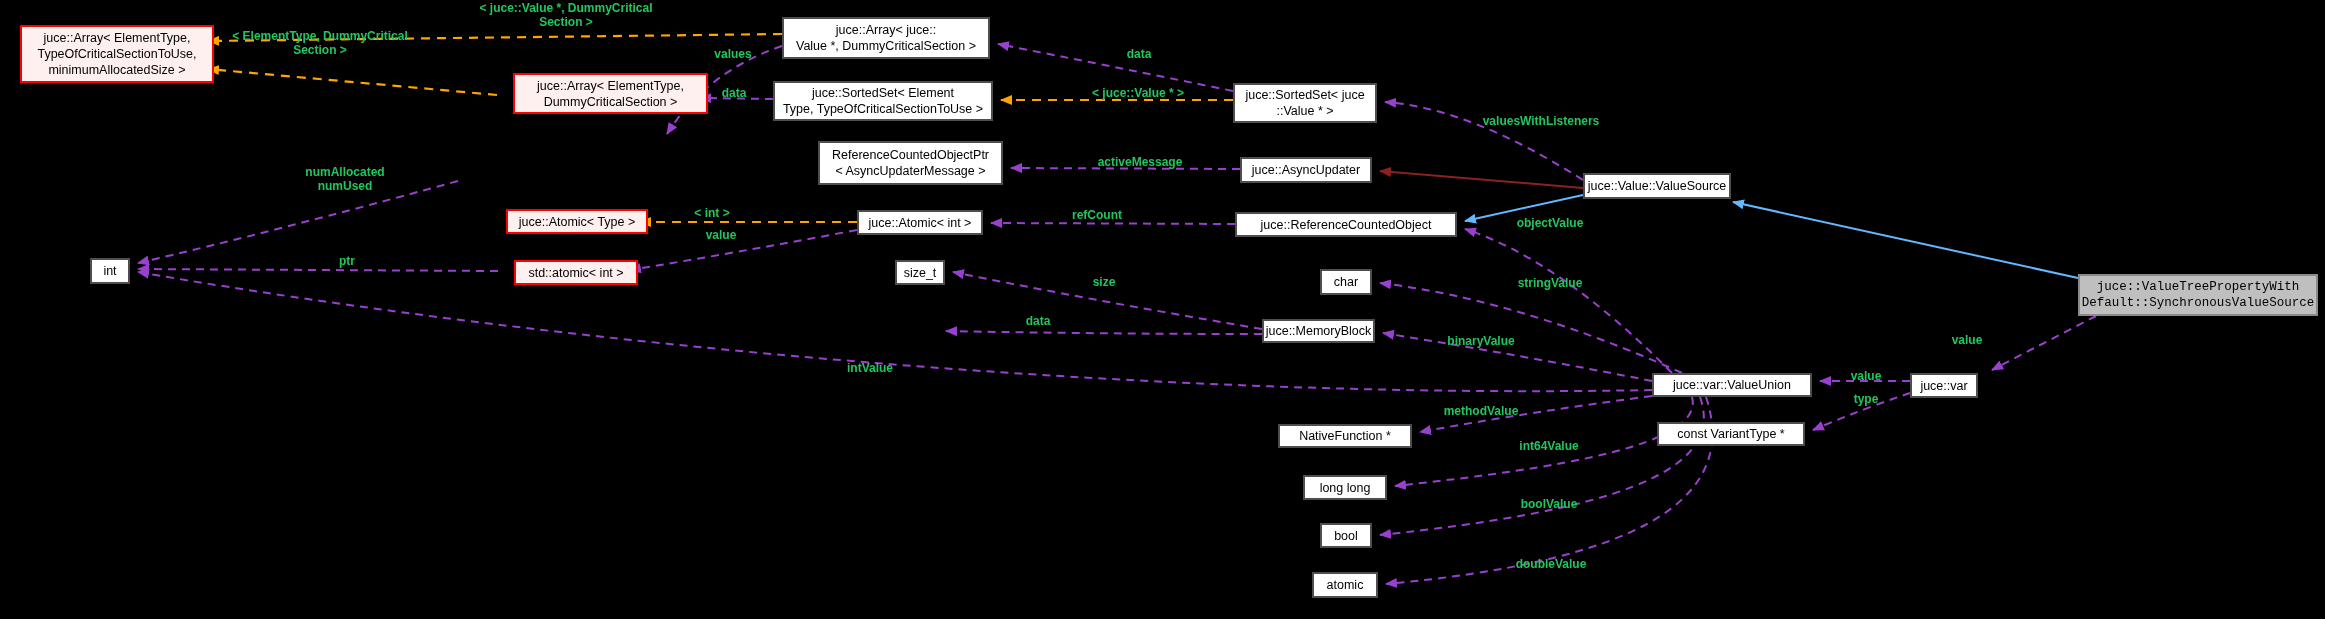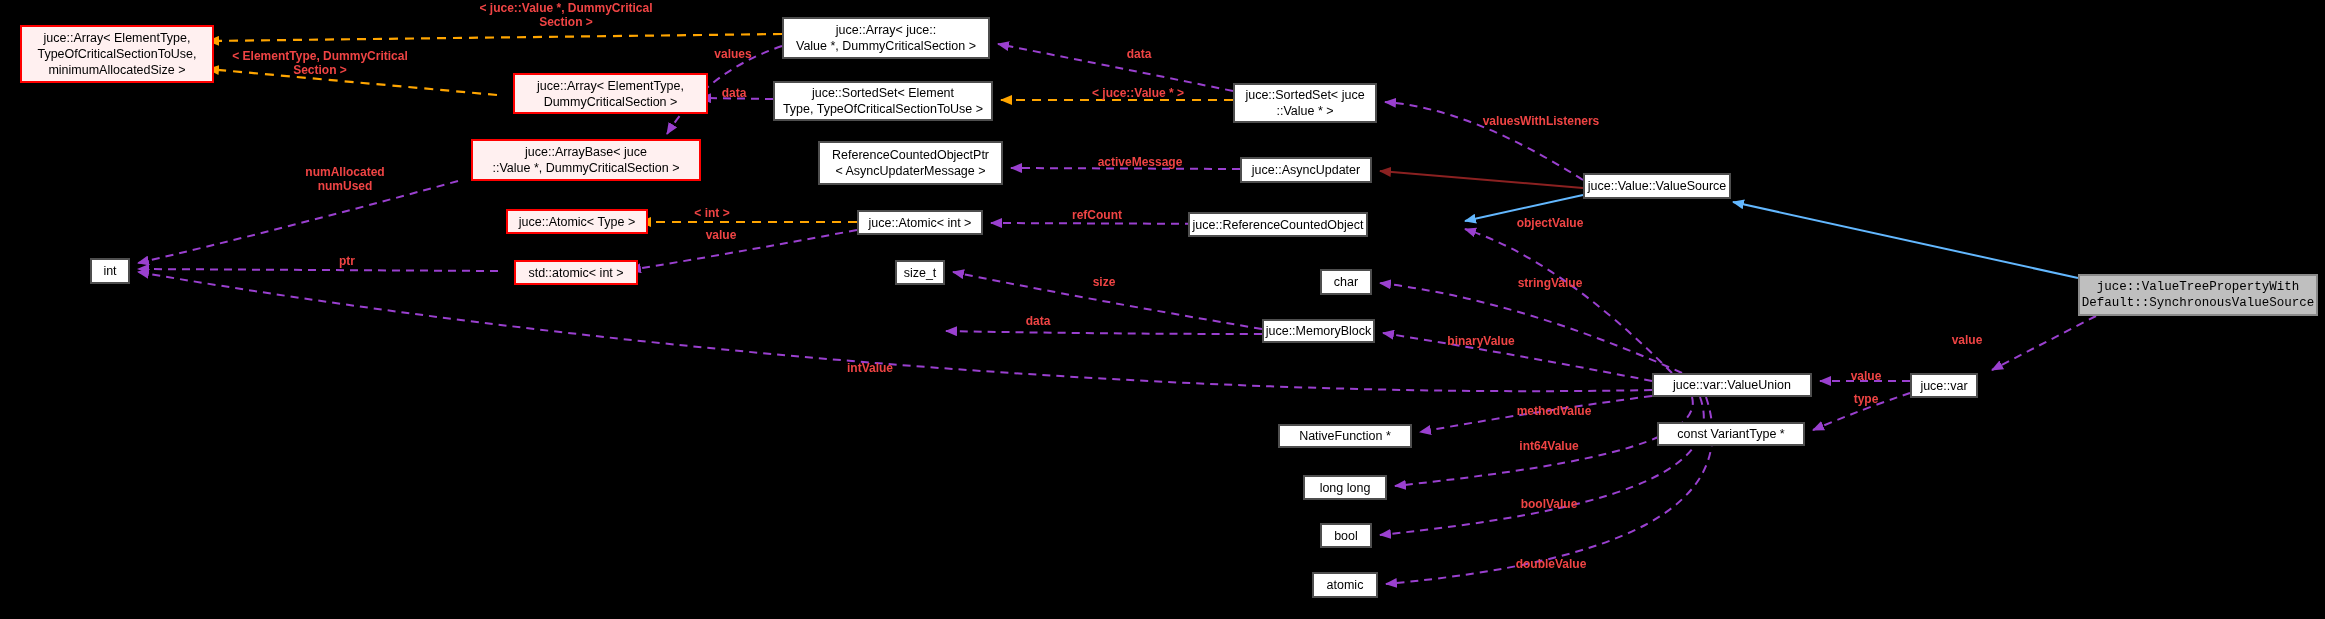--- a/index.html
+++ b/index.html
@@ -7,21 +7,21 @@
        font-family:"Liberation Sans", sans-serif;}
   #graph{position:absolute;inset:0;}
   svg.edges{position:absolute;left:0;top:0;z-index:1;}
   .node{position:absolute;z-index:3;display:flex;align-items:center;justify-content:center;
         text-align:center;white-space:pre-line;box-sizing:border-box;
         background:#ffffff;border:2px solid #4e4e4e;color:#000;
         font-size:12.5px;line-height:1.28;padding:1px 3px;}
   .node.red{background:#fff0f0;border:2px solid #ff0000;margin-left:16px;}
   .node.focus{background:#bfbfbf;border:2px solid #8a8a8a;font-family:Liberation Mono, monospace;}
   .elabel{position:absolute;z-index:2;transform:translate(-50%,-50%);
-          color:#ef4444;font-size:12px;font-weight:bold;text-align:center;
+          color:#22c55e;font-size:12px;font-weight:bold;text-align:center;
           white-space:pre-line;line-height:1.15;}
   .e-member{stroke:#9a40cf;stroke-width:2;fill:none;stroke-dasharray:8 6;}
   .e-tpl{stroke:#ffa500;stroke-width:2.2;fill:none;stroke-dasharray:9 7;}
   .e-priv{stroke:#8b2121;stroke-width:2;fill:none;}
   .e-pub{stroke:#63b8ff;stroke-width:2;fill:none;}
 </style>
 </head>
 <body>
 
 <div id="graph">
@@ -73,73 +73,71 @@
     <path class="e-priv" d="M 1583 188 L 1380 171" marker-end="url(#ar-m)"></path>
     <path class="e-pub" d="M 1583 195 L 1465 221" marker-end="url(#ar-b)"></path>
     <path class="e-pub" d="M 2078 278 L 1733 202" marker-end="url(#ar-b)"></path>
   </svg>
 
   <div class="node red" style="left:4px;top:25px;width:194px;height:58px">juce::Array&lt; ElementType,
 TypeOfCriticalSectionToUse,
 minimumAllocatedSize &gt;</div>
   <div class="node red" style="left:497px;top:73px;width:195px;height:41px">juce::Array&lt; ElementType,
 DummyCriticalSection &gt;</div>
-  <div class="node red" style="left:455px;top:139px;width:230px;height:42px">juce::ArrayBase&lt; juce
-::Value *, DummyCriticalSection &gt;</div>
   <div class="node" style="left:773px;top:81px;width:220px;height:40px">juce::SortedSet&lt; Element
 Type, TypeOfCriticalSectionToUse &gt;</div>
   <div class="node" style="left:782px;top:17px;width:208px;height:42px">juce::Array&lt; juce::
 Value *, DummyCriticalSection &gt;</div>
   <div class="node" style="left:818px;top:141px;width:185px;height:44px">ReferenceCountedObjectPtr
 &lt; AsyncUpdaterMessage &gt;</div>
   <div class="node" style="left:1233px;top:83px;width:144px;height:40px">juce::SortedSet&lt; juce
 ::Value * &gt;</div>
   <div class="node" style="left:1240px;top:157px;width:132px;height:26px">juce::AsyncUpdater</div>
   <div class="node" style="left:1583px;top:173px;width:148px;height:26px">juce::Value::ValueSource</div>
   <div class="node focus" style="left:2078px;top:274px;width:240px;height:42px">juce::ValueTreePropertyWith
 Default::SynchronousValueSource</div>
   <div class="node red" style="left:490px;top:209px;width:142px;height:25px">juce::Atomic&lt; Type &gt;</div>
   <div class="node red" style="left:498px;top:260px;width:124px;height:25px">std::atomic&lt; int &gt;</div>
   <div class="node" style="left:857px;top:210px;width:126px;height:25px">juce::Atomic&lt; int &gt;</div>
   <div class="node" style="left:895px;top:260px;width:50px;height:25px">size_t</div>
   <div class="node" style="left:90px;top:258px;width:40px;height:26px">int</div>
-  <div class="node" style="left:1188px;top:212px;width:180px;height:25px">juce::ReferenceCountedObject</div>
+  <div class="node" style="left:1235px;top:212px;width:222px;height:25px">juce::ReferenceCountedObject</div>
   <div class="node" style="left:1320px;top:269px;width:52px;height:26px">char</div>
   <div class="node" style="left:1262px;top:319px;width:113px;height:24px">juce::MemoryBlock</div>
   <div class="node" style="left:1652px;top:373px;width:160px;height:24px">juce::var::ValueUnion</div>
   <div class="node" style="left:1278px;top:424px;width:134px;height:24px">NativeFunction *</div>
   <div class="node" style="left:1657px;top:422px;width:148px;height:24px">const VariantType *</div>
   <div class="node" style="left:1303px;top:475px;width:84px;height:25px">long long</div>
   <div class="node" style="left:1320px;top:523px;width:52px;height:25px">bool</div>
   <div class="node" style="left:1312px;top:572px;width:66px;height:26px">atomic</div>
   <div class="node" style="left:1910px;top:373px;width:68px;height:25px">juce::var</div>
 
   <div class="elabel" style="left:566px;top:16px">&lt; juce::Value *, DummyCritical
 Section &gt;</div>
-  <div class="elabel" style="left:320px;top:64px">&lt; ElementType, DummyCritical
+  <div class="elabel" style="left:320px;top:44px">&lt; ElementType, DummyCritical
 Section &gt;</div>
   <div class="elabel" style="left:1138px;top:94px">&lt; juce::Value * &gt;</div>
   <div class="elabel" style="left:712px;top:214px">&lt; int &gt;</div>
   <div class="elabel" style="left:733px;top:55px">values</div>
   <div class="elabel" style="left:734px;top:94px">data</div>
   <div class="elabel" style="left:1139px;top:55px">data</div>
   <div class="elabel" style="left:1038px;top:322px">data</div>
   <div class="elabel" style="left:1140px;top:163px">activeMessage</div>
   <div class="elabel" style="left:1541px;top:122px">valuesWithListeners</div>
   <div class="elabel" style="left:1550px;top:224px">objectValue</div>
   <div class="elabel" style="left:1550px;top:284px">stringValue</div>
   <div class="elabel" style="left:1097px;top:216px">refCount</div>
   <div class="elabel" style="left:721px;top:236px">value</div>
   <div class="elabel" style="left:347px;top:262px">ptr</div>
   <div class="elabel" style="left:345px;top:180px">numAllocated
 numUsed</div>
   <div class="elabel" style="left:1104px;top:283px">size</div>
   <div class="elabel" style="left:870px;top:369px">intValue</div>
   <div class="elabel" style="left:1481px;top:342px">binaryValue</div>
-  <div class="elabel" style="left:1554px;top:412px">methodValue</div>
+  <div class="elabel" style="left:1481px;top:412px">methodValue</div>
   <div class="elabel" style="left:1549px;top:447px">int64Value</div>
   <div class="elabel" style="left:1549px;top:505px">boolValue</div>
   <div class="elabel" style="left:1551px;top:565px">doubleValue</div>
   <div class="elabel" style="left:1967px;top:341px">value</div>
   <div class="elabel" style="left:1866px;top:377px">value</div>
   <div class="elabel" style="left:1866px;top:400px">type</div>
 
 </div>
 
 </body></html>

